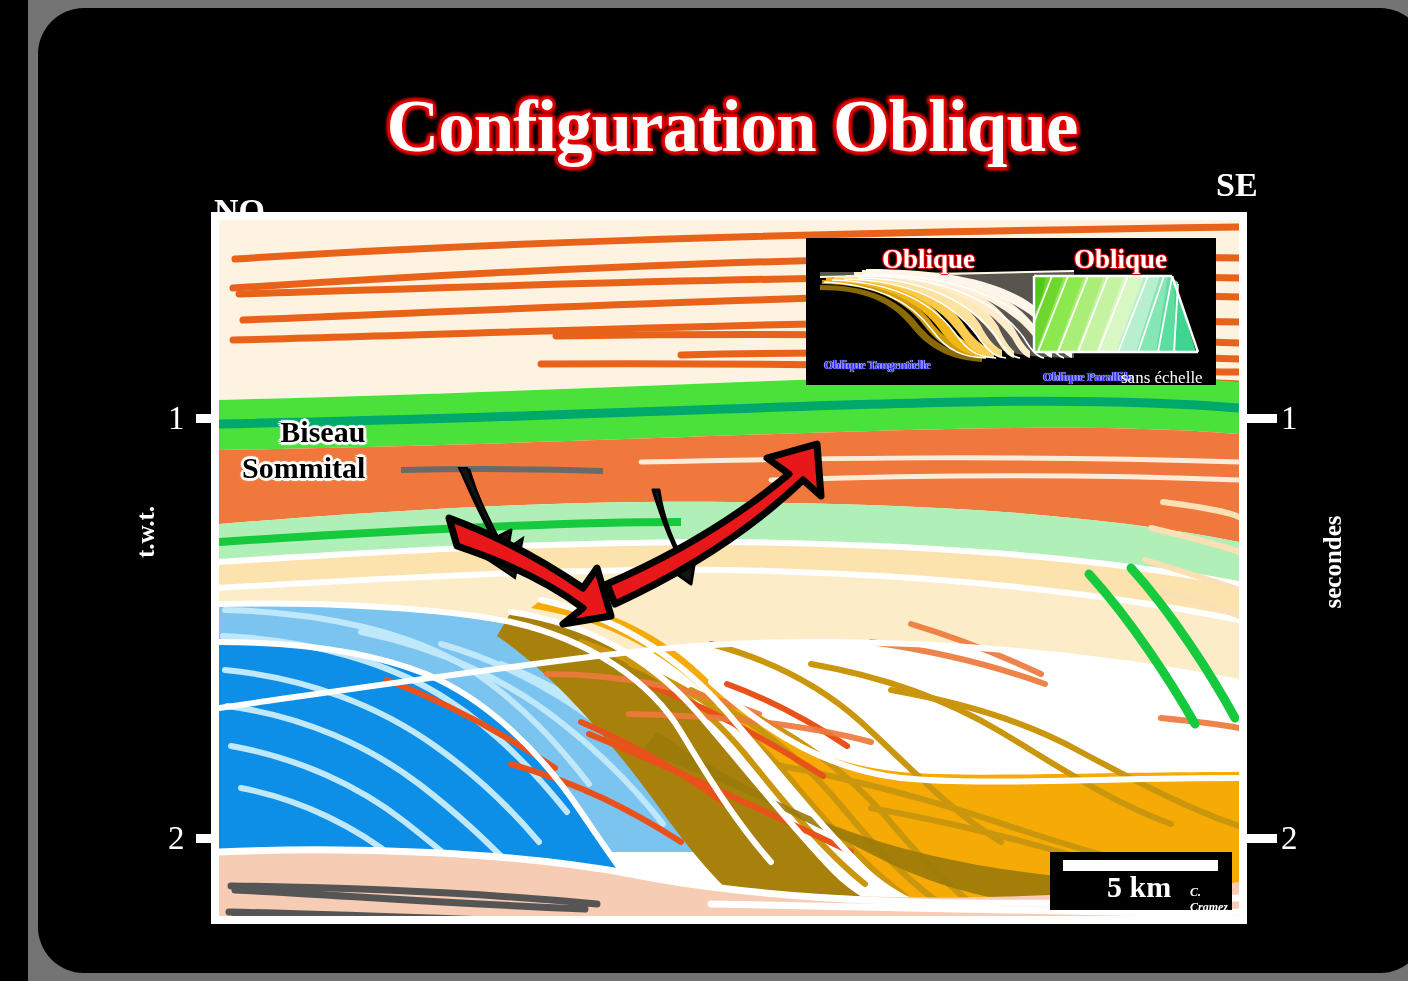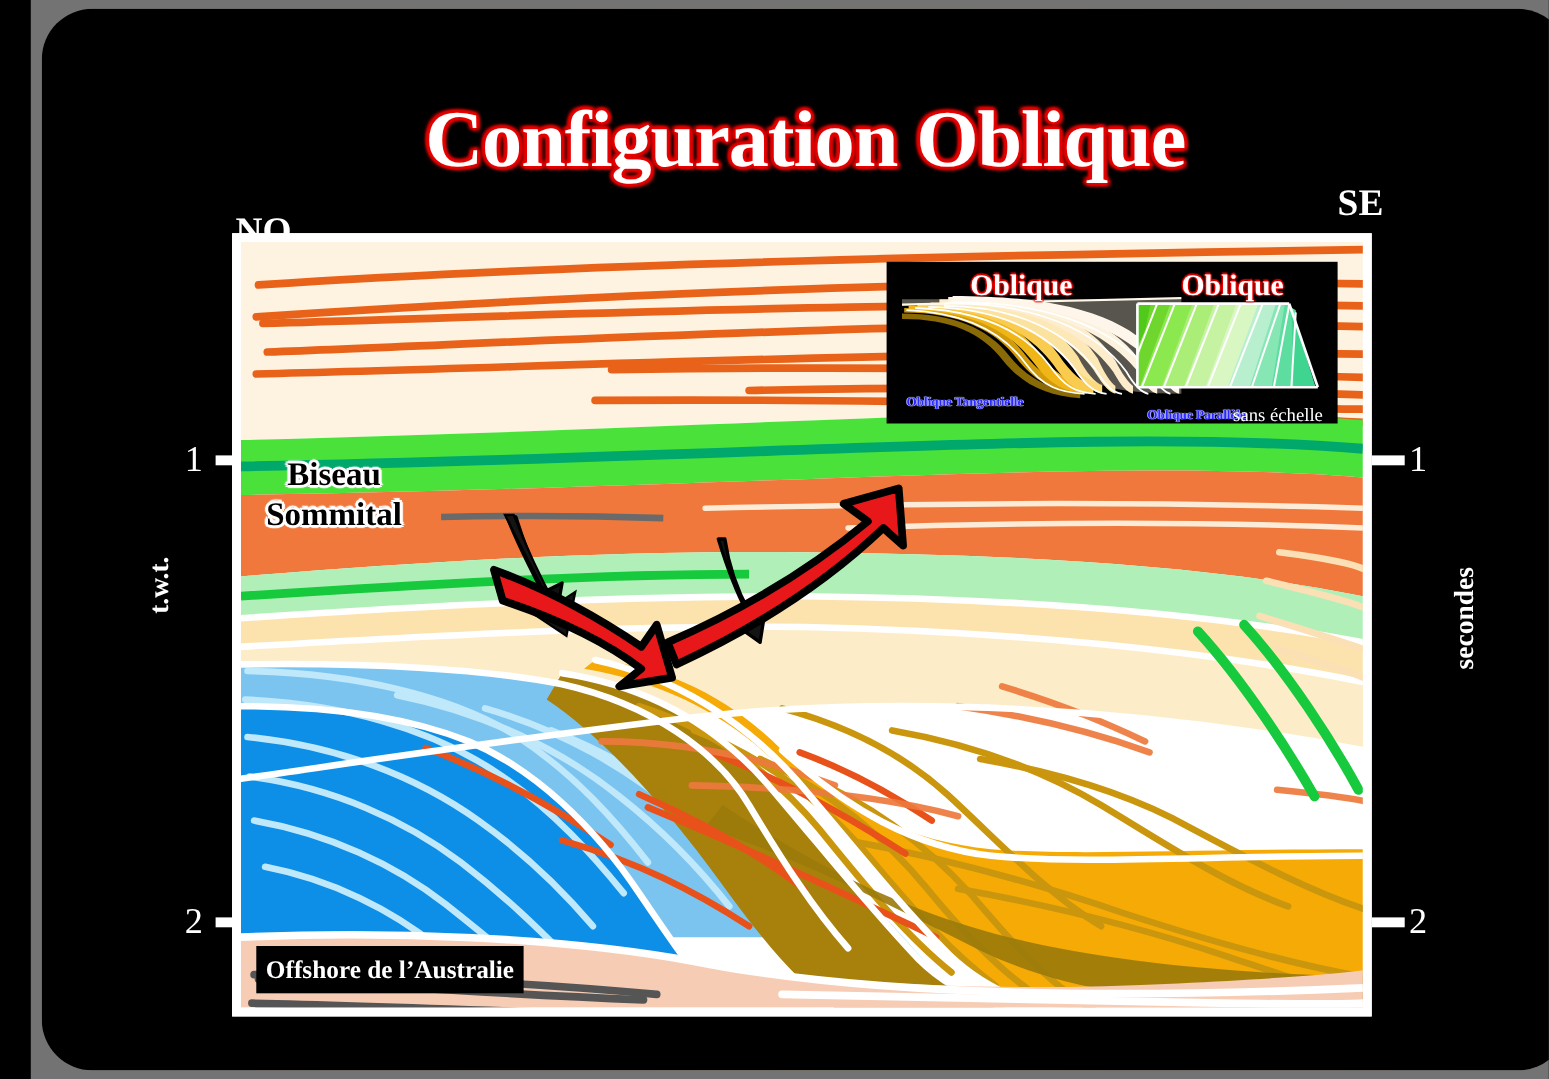--- a/index.html
+++ b/index.html
@@ -78,21 +78,21 @@
 
   
   .anno{
     position:absolute;font-family:"Liberation Serif",serif;font-weight:bold;color:#000;
     text-shadow:
       2px 0 0 #fff,-2px 0 0 #fff,0 2px 0 #fff,0 -2px 0 #fff,
       2px 2px 0 #fff,-2px -2px 0 #fff,2px -2px 0 #fff,-2px 2px 0 #fff,
       3px 0 1px #fff,-3px 0 1px #fff,0 3px 1px #fff,0 -3px 1px #fff;
     white-space:nowrap;
   }
-  #anno-biseau{left:214px;top:414px;font-size:30px;line-height:36px;text-align:center;}
+  #anno-biseau{left:214px;top:414px;font-size:30px;line-height:36px;text-align:right;}
   #anno-tronc{left:394px;top:444px;font-size:30px;}
 
   
   #capAus{
     position:absolute;left:205px;top:860px;width:243px;height:43px;background:#000;
     display:flex;align-items:center;justify-content:center;
   }
   #capAus span{color:#fff;font-weight:bold;font-size:23px;font-family:"Liberation Serif",serif;}
 
   #capScale{
@@ -375,18 +375,20 @@
     <div class="ins-sub" style="left:18px;top:120px;">Oblique Tangentielle</div>
     <div class="ins-sub" style="left:237px;top:132px;">Oblique Parallèle</div>
   </div>
   <div id="sansechelle">sans échelle</div>
 
   <div class="anno" id="anno-biseau">
     <div>Biseau</div>
     <div>Sommital</div>
   </div>
 
-  <div id="capAus">
-    <span>Offshore de l’Australie</span>
-  </div>
-
+
+  <div id="capScale">
+    <div id="scalebar"></div>
+    <div id="scaleTxt">5 km</div>
+    <div id="credit">C. Cramez</div>
+  </div>
 
 </div>
 
 </body></html>

